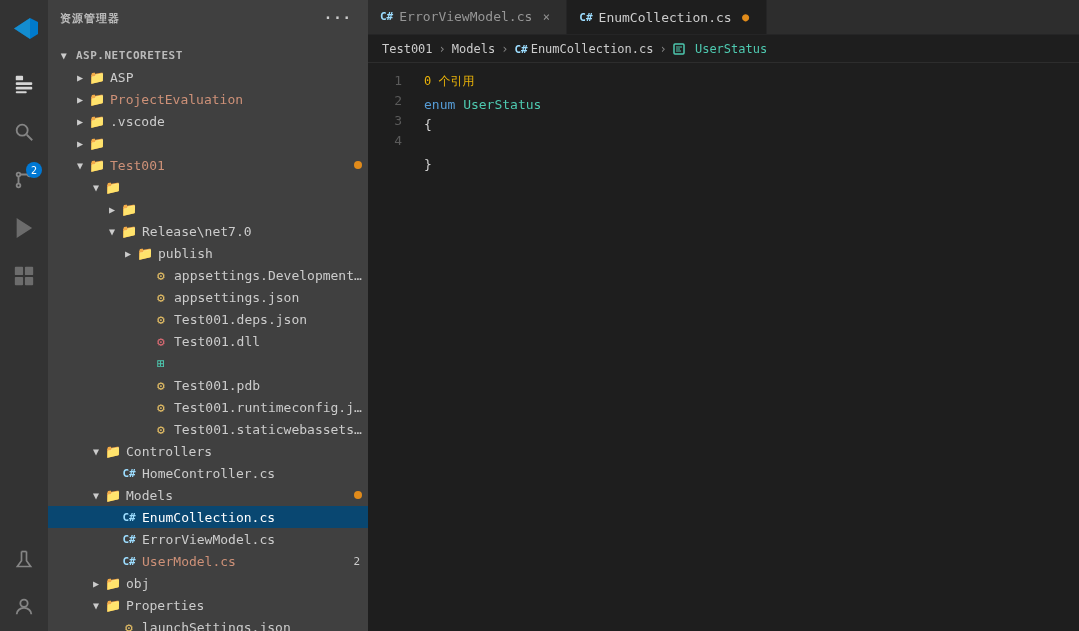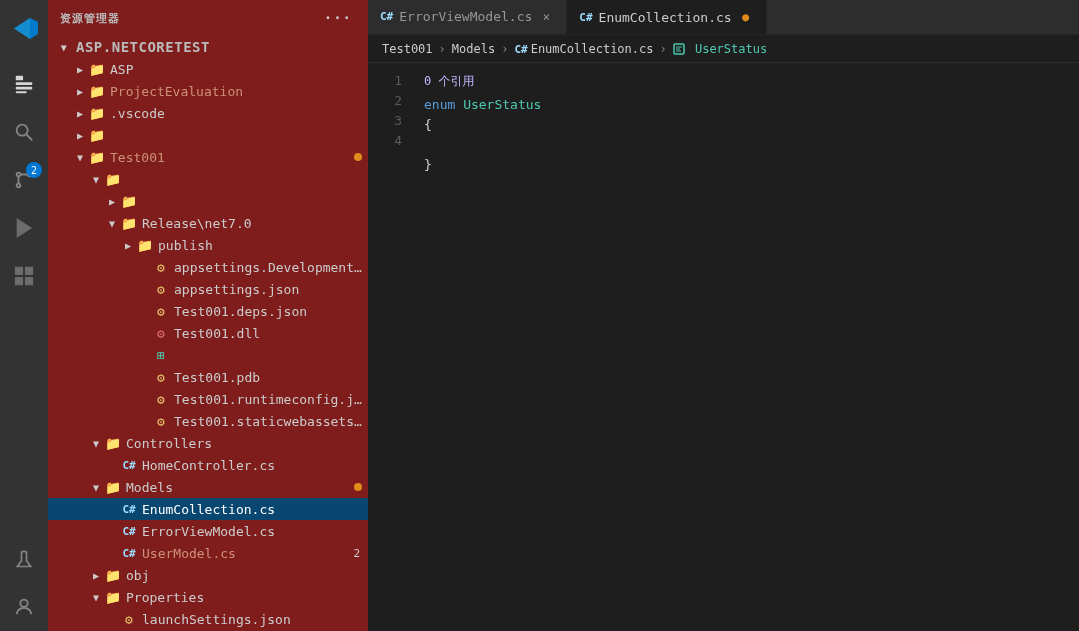--- a/index.html
+++ b/index.html
@@ -60,25 +60,26 @@
       margin-bottom: 8px;
     }
     .vs-logo {
       width: 28px;
       height: 28px;
     }
 
     
     .sidebar {
       width: 320px;
-      background: #7f1d1d;
+      background: #404040;
       display: flex;
       flex-direction: column;
       flex-shrink: 0;
       overflow: hidden;
+      gap: 8px;
     }
     .sidebar-header {
       padding: 8px 12px;
       font-size: 11px;
       font-weight: 700;
       color: #bbbbbb;
       letter-spacing: 1px;
       text-transform: uppercase;
       display: flex;
       align-items: center;
@@ -243,21 +244,21 @@
       text-align: right;
       padding-right: 14px;
       color: #5a5a5a;
       font-size: 13px;
       font-family: Consolas, monospace;
       line-height: 20px;
       user-select: none;
     }
     .ref-hint {
       font-size: 12px;
-      color: #c4b5fd;
+      color: #eab308;
       margin-bottom: 4px;
     }
     .kw-enum { color: #569cd6; }
     .kw-class { color: #4ec9b0; }
     .brace { color: #d4d4d4; }
   </style>
 </head>
 <body>
 
 <div class="activity-bar">
@@ -321,21 +322,21 @@
 
 <div class="sidebar">
   <div class="sidebar-header">
     <span>资源管理器</span>
     <div class="sidebar-header-actions">
       <span class="sidebar-header-btn">···</span>
     </div>
   </div>
   <div class="tree">
 
-    <div class="tree-item" style="padding-left:8px; font-size:14px; font-weight:700; color:#bbbbbb; letter-spacing:0.5px;">
+    <div class="tree-item" style="padding-left:8px; font-size:11px; font-weight:700; color:#bbbbbb; letter-spacing:0.5px;">
       <span class="chevron open"></span>
       <span style="margin-left:4px;">ASP.NETCORETEST</span>
     </div>
 
     <div class="tree-item" style="padding-left:24px;">
       <span class="chevron closed"></span>
       <span class="file-icon folder-icon">📁</span>
       <span class="item-label">ASP</span>
     </div>
 

